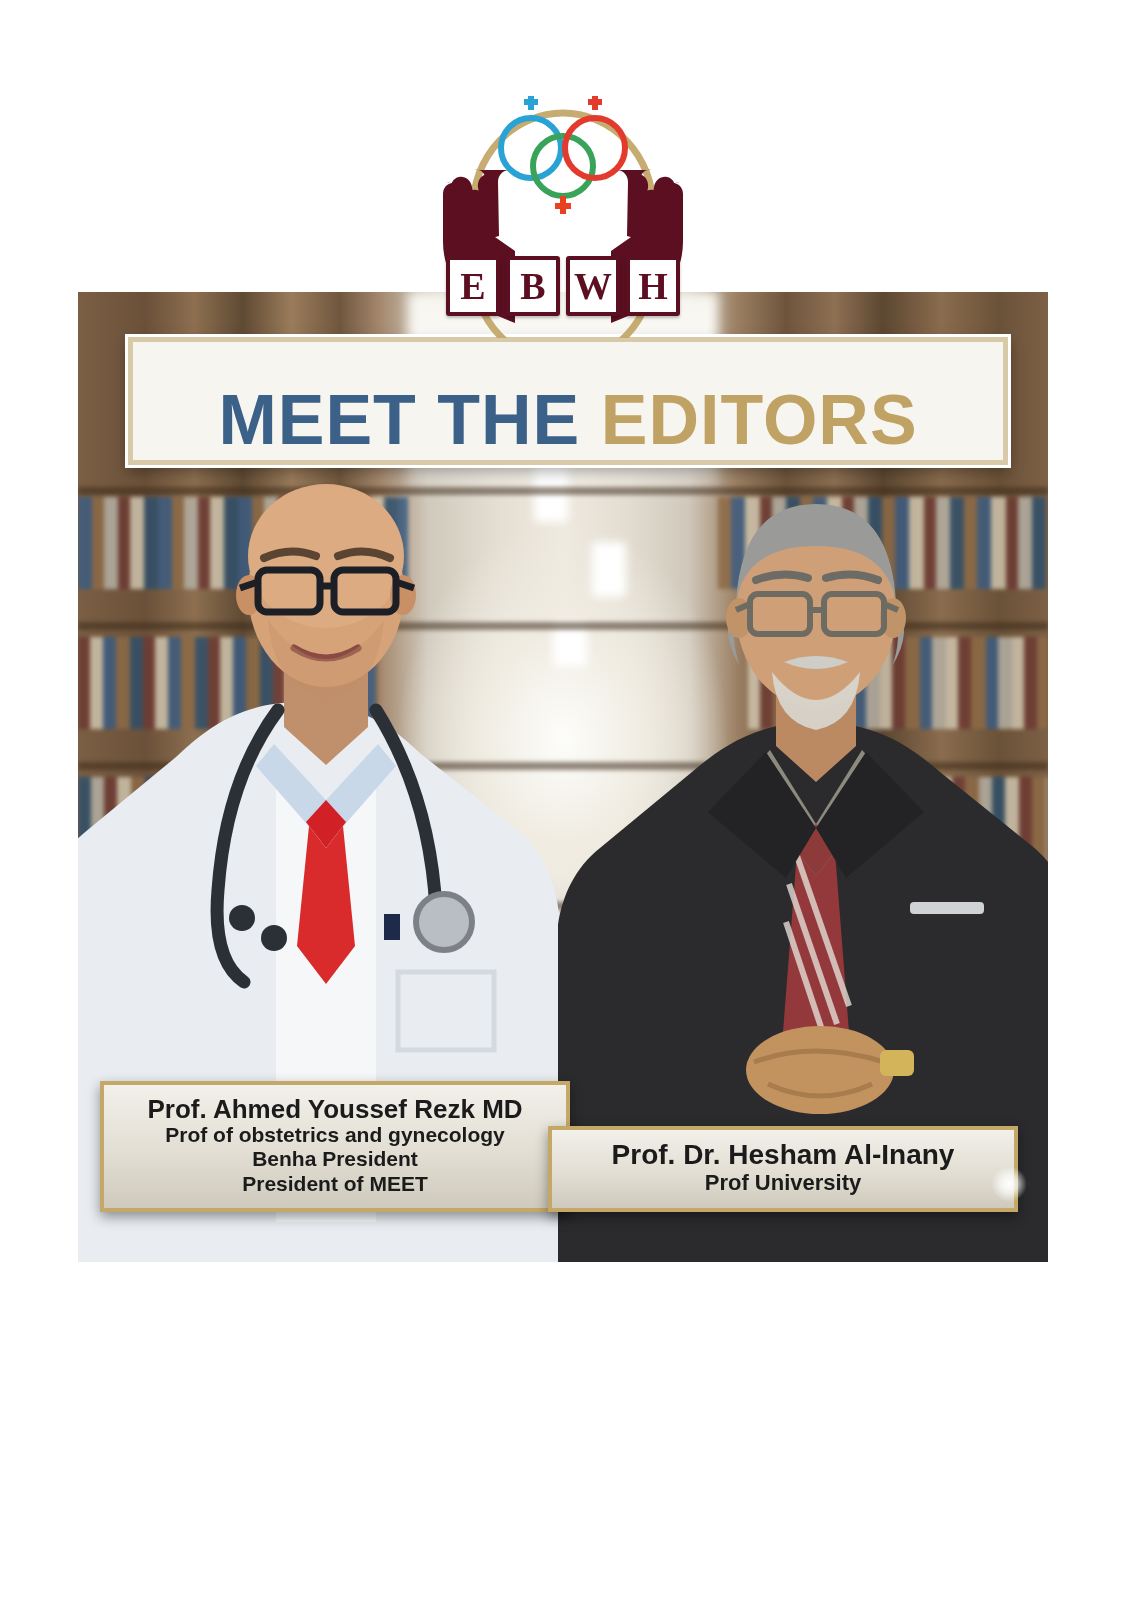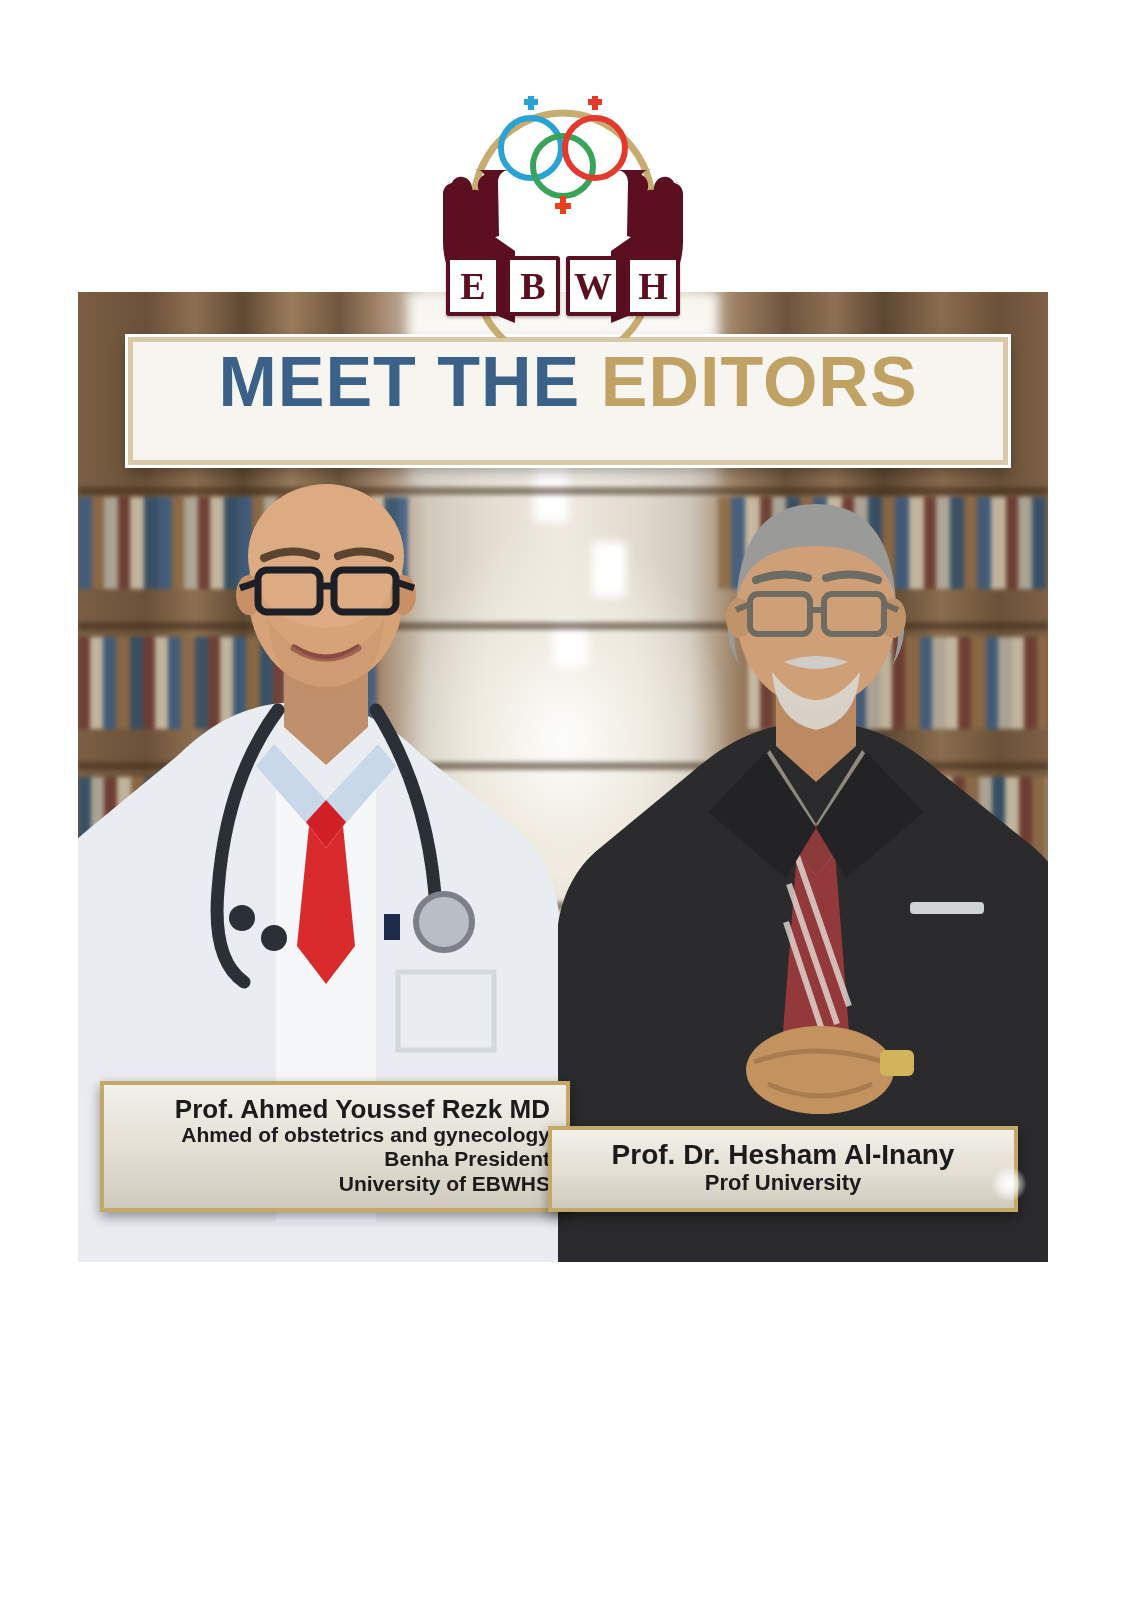--- a/index.html
+++ b/index.html
@@ -119,21 +119,21 @@
     position: absolute;
     left: 50px;
     top: 45px;
     width: 870px;
     height: 118px;
     background: #f7f5f0;
     border: 5px solid #d8c9a8;
     outline: 3px solid #ffffff;
     box-shadow: 0 6px 14px rgba(0,0,0,.35);
     display: flex;
-    align-items: flex-start;
+    align-items: flex-end;
     justify-content: center;
     z-index: 14;
   }
   .title-text {
     font-size: 70px;
     font-weight: bold;
     letter-spacing: 1px;
     white-space: nowrap;
     font-family: "Liberation Sans", sans-serif;
   }
@@ -154,21 +154,21 @@
     position: absolute;
     bottom: 50px;
     background: linear-gradient(to bottom, #f2f0ea 0%, #e2ded3 55%, #cfcabd 100%);
     border: 4px solid #c3a868;
     box-shadow: 0 5px 12px rgba(0,0,0,.4);
     padding: 10px 16px 12px 16px;
     text-align: center;
     z-index: 20;
     color: #1b1b1b;
   }
-  .plate-left  { left: 22px;  width: 430px; text-align: right; }
+  .plate-left  { left: 22px;  width: 430px; }
   .plate-right { right: 30px; width: 430px; margin-top: 24px; }
   .plate-name {
     font-size: 26px;
     font-weight: bold;
     line-height: 1.08;
     white-space: nowrap;
   }
   .plate-right .plate-name { font-size: 28px; }
   .plate-line {
     font-size: 21px;
@@ -334,23 +334,23 @@
     <path d="M196 590 q60 -22 130 0" stroke="#a97c4d" stroke-width="5" fill="none"></path>
     <path d="M210 612 q52 24 104 0" stroke="#a97c4d" stroke-width="5" fill="none"></path>
 
     <rect x="322" y="578" width="34" height="26" rx="6" fill="#d4b45a"></rect>
 
     <rect x="352" y="430" width="74" height="12" rx="4" fill="#cfd3d6"></rect>
   </svg>
 
   <div class="plate plate-left">
     <div class="plate-name">Prof. Ahmed Youssef Rezk MD</div>
-    <div class="plate-line">Ahmed of obstetrics and gynecology</div>
+    <div class="plate-line">Prof of obstetrics and gynecology</div>
     <div class="plate-line">Benha President</div>
-    <div class="plate-line">University of EBWHS</div>
+    <div class="plate-line">President of MEET</div>
     <div class="corner"></div>
   </div>
 
   <div class="plate plate-right">
     <div class="plate-name">Prof. Dr. Hesham Al-Inany</div>
     <div class="plate-line">Prof University</div>
     <div class="corner"></div>
   </div>
 
 </div>

